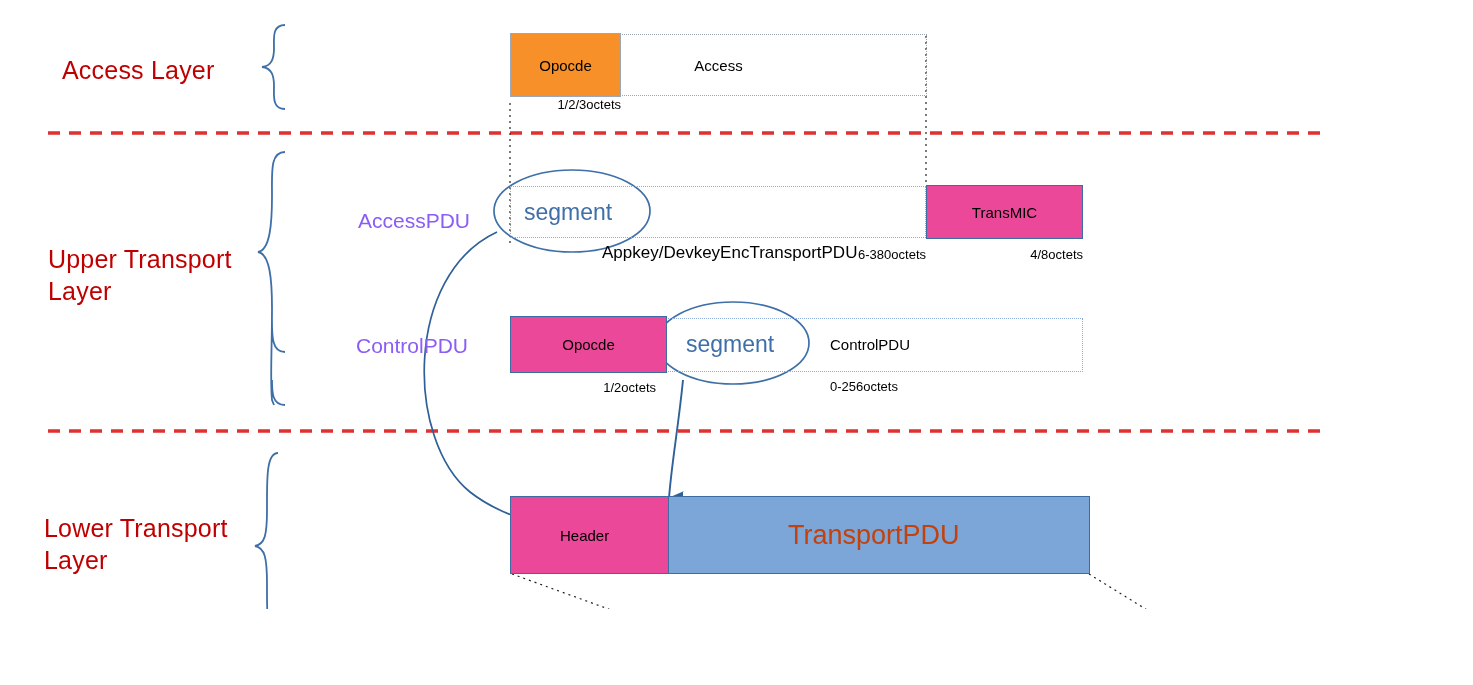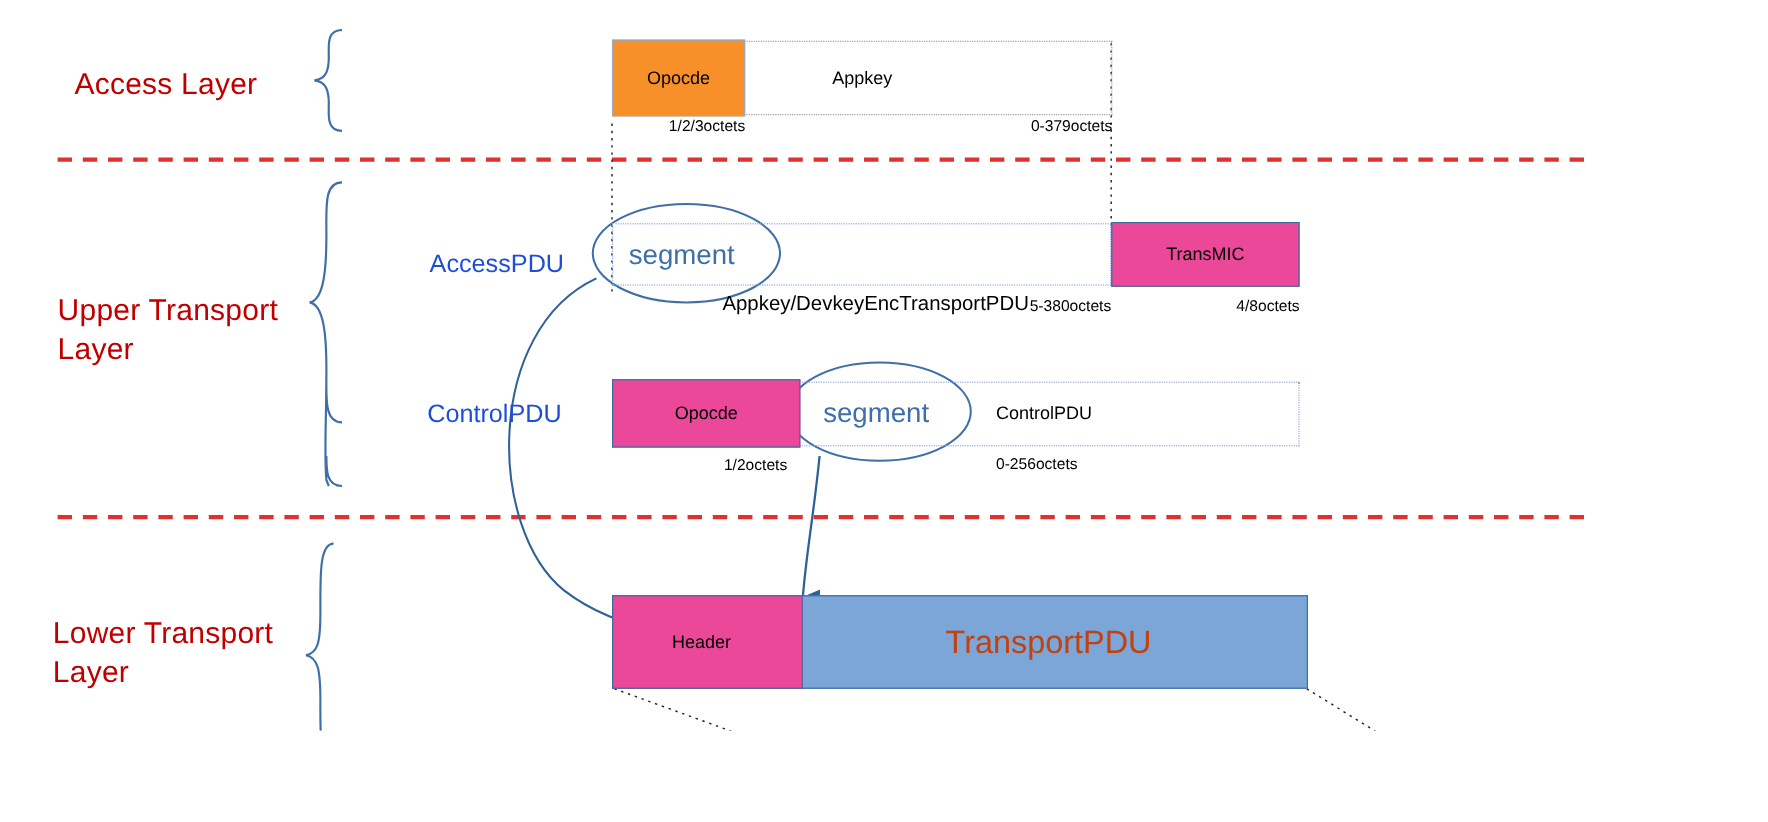--- a/index.html
+++ b/index.html
@@ -64,21 +64,21 @@
   }
   .octet {
     position: absolute;
     font-size: 13px;
     color: #000000;
     text-align: right;
     white-space: nowrap;
   }
   .pdu-label {
     position: absolute;
-    color: #1d4ed8;
+    color: #8b5cf6;
     font-size: 21px;
     white-space: nowrap;
   }
   .segment-text {
     position: absolute;
     color: #3E6FA8;
     font-size: 23px;
     white-space: nowrap;
   }
   .appkey-text {
@@ -149,38 +149,37 @@
     <line x1="1089" y1="574" x2="1228" y2="660" stroke="#222222" stroke-width="1.2" stroke-dasharray="2 4"></line>
   </svg>
 
   <div class="layer-label" style="left:62px; top:54px;">Access Layer</div>
   <div class="layer-label" style="left:48px; top:243px; width:230px;">Upper Transport
 Layer</div>
   <div class="layer-label" style="left:44px; top:512px; width:240px;">Lower Transport
 Layer</div>
 
   <div class="box dotted-box-gray" style="left:510px; top:34px; width:417px; height:62px;">
-    <span>Appkey</span>
+    <span>Access</span>
   </div>
   <div class="box solid-orange" style="left:510px; top:33px; width:111px; height:64px;">
     <span>Opocde</span>
   </div>
   <div class="octet" style="left:510px; top:97px; width:111px;">1/2/3octets</div>
-  <div class="octet" style="left:621px; top:97px; width:306px;">0-379octets</div>
 
   <div class="pdu-label" style="left:358px; top:209px;">AccessPDU</div>
 
   <div class="box dotted-box" style="left:510px; top:186px; width:416px; height:52px;"></div>
   <div class="appkey-text" style="left:602px; top:203px;margin-top:40px;">Appkey/DevkeyEncTransportPDU</div>
 
   <div class="box solid-blue" style="left:926px; top:185px; width:157px; height:54px;">
     <span>TransMIC</span>
   </div>
 
-  <div class="octet" style="left:510px; top:247px; width:416px;">5-380octets</div>
+  <div class="octet" style="left:510px; top:247px; width:416px;">6-380octets</div>
   <div class="octet" style="left:926px; top:247px; width:157px;">4/8octets</div>
 
   <div class="segment-text" style="left:524px; top:199px;">segment</div>
 
   <div class="pdu-label" style="left:356px; top:334px;">ControlPDU</div>
 
   <div class="box dotted-box" style="left:665px; top:318px; width:418px; height:54px;"></div>
   <div class="small-label" style="left:830px; top:336px;">ControlPDU</div>
 
   <div class="box solid-blue" style="left:510px; top:316px; width:157px; height:57px;">

